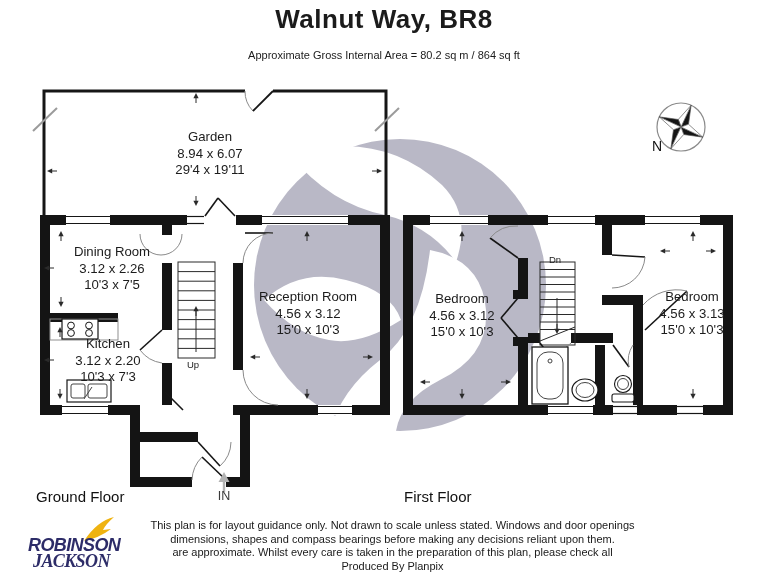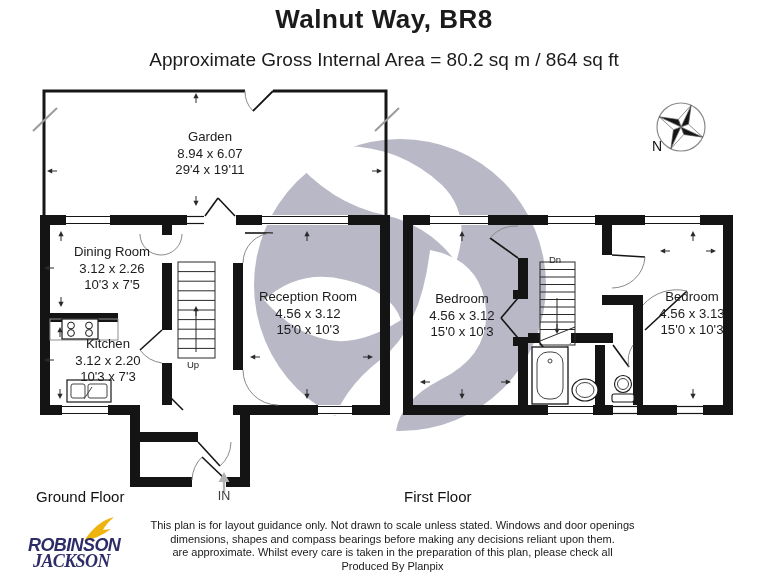--- a/index.html
+++ b/index.html
@@ -1,21 +1,21 @@
 <!DOCTYPE html>
 <html><head>
 <meta charset="utf-8">
 <style>
   html,body{margin:0;padding:0;background:#fff;}
   #stage{position:relative;width:768px;height:576px;background:#ffffff;overflow:hidden;
          font-family:"Liberation Sans", sans-serif;color:#1b1b1b;}
   #plan-svg{position:absolute;left:0;top:0;}
   .title{position:absolute;left:0;top:4px;width:768px;text-align:center;
          font-size:26px;font-weight:bold;letter-spacing:.5px;}
-  .subtitle{position:absolute;left:0;top:49px;width:768px;text-align:center;font-size:19px;}
+  .subtitle{position:absolute;left:0;top:49px;width:768px;text-align:center;font-size:11px;}
   .rl{position:absolute;transform:translateX(-50%);text-align:center;
       font-size:13.2px;line-height:16.5px;white-space:nowrap;color:#1c1c1c;}
   .tiny{position:absolute;transform:translateX(-50%);font-size:9.5px;color:#222;}
   .inlbl{position:absolute;transform:translateX(-50%);font-size:12.5px;color:#3a3a3a;}
   .floorcap{position:absolute;font-size:15px;font-weight:normal;color:#111;}
   .north{position:absolute;font-size:14px;color:#111;}
   .logo{position:absolute;left:28px;top:538px;width:100px;line-height:15.5px;
         font-weight:bold;font-style:italic;font-size:18px;letter-spacing:-0.6px;
         color:#2d2c68;}
   .logo .l2{margin-left:5px;font-family:Liberation Serif, serif;}

